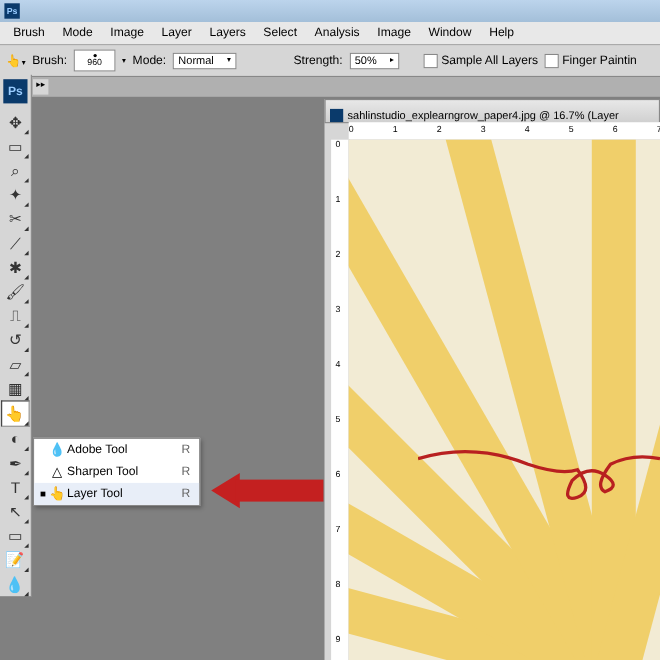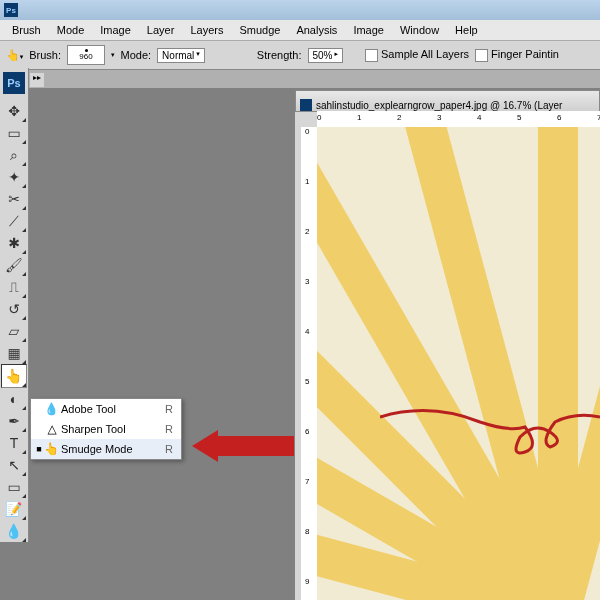--- a/index.html
+++ b/index.html
@@ -2,21 +2,21 @@
 <html><head>
 <meta charset="utf-8">
 <style>
 body{margin:0;font-family:Tahoma,Arial,sans-serif;font-size:11px;background:#808080;width:600px;height:600px;overflow:hidden;position:relative}
 .titlebar{background:linear-gradient(#bcd4ec,#a3bfd9);height:20px;display:flex;align-items:center;padding:0 4px;color:#000;font-size:11px}
 .ps-logo{width:14px;height:14px;background:#0a3a6b;margin-right:5px;display:flex;align-items:center;justify-content:center;color:#9cf;font-size:8px;font-weight:bold}
 .menubar{background:#e8e8e8;height:20px;display:flex;align-items:center;padding:0 4px;border-bottom:1px solid #aaa}
 .menubar span{padding:0 8px;cursor:default}
 .optbar{background:#d6d6d6;height:28px;display:flex;align-items:center;padding:0 6px;border-bottom:1px solid #888;gap:6px}
 .optbar .lbl{font-size:11px}
-.sel{background:#fff;border:1px solid #888;padding:1px 4px;font-size:10px;display:inline-flex;align-items:flex-start;gap:2px}
+.sel{background:#fff;border:1px solid #888;padding:1px 4px;font-size:10px;display:inline-flex;align-items:flex-start;gap:12px}
 .tri{font-size:7px}
 .chk{width:11px;height:11px;border:1px solid #888;background:#fff;display:inline-block;vertical-align:middle;margin-right:3px}
 .brushprev{background:#fff;border:1px solid #888;width:36px;height:18px;display:flex;flex-direction:column;align-items:center;justify-content:center;font-size:8px}
 .dot{width:3px;height:3px;background:#000;border-radius:50%}
 .toolcol{position:absolute;left:0;top:68px;width:28px;background:#d6d6d6;border-right:1px solid #888;padding-top:4px}
 .ps-hdr{width:22px;height:22px;background:#0a3a6b;margin:0 auto 6px;display:flex;align-items:center;justify-content:center;color:#9cf;font-weight:bold;font-size:11px}
 .tool{width:24px;height:22px;margin:0 auto;display:flex;align-items:center;justify-content:center;font-size:14px;color:#333;position:relative}
 .tool.sel-t{background:#fff;border:1px inset #888}
 .tool .m{position:absolute;right:0;bottom:0;width:0;height:0;border-left:4px solid transparent;border-bottom:4px solid #333}
 .flyout{position:absolute;left:30px;top:398px;width:150px;background:#fff;border:1px solid #888;box-shadow:2px 2px 4px rgba(0,0,0,.3);z-index:10}
@@ -48,21 +48,21 @@
 <div class="titlebar">
   <div class="ps-logo">Ps</div>
 </div>
 
 <div class="menubar">
   <span>Brush</span>
   <span>Mode</span>
   <span>Image</span>
   <span>Layer</span>
   <span>Layers</span>
-  <span>Smudge</span>
+  <span>Select</span>
   <span>Analysis</span>
   <span>Image</span>
   <span>Window</span>
   <span>Help</span>
 </div>
 
 <div class="optbar">
   <span>👆<span class="tri">▾</span></span>
   <span class="lbl">Brush:</span>
   <span class="brushprev">
@@ -121,21 +121,21 @@
     </div>
   <div class="flyrow">
       <span class="mk"></span>
       <span class="ic">△</span>
       <span class="nm">Sharpen Tool</span>
       <span class="ky">R</span>
     </div>
   <div class="flyrow act">
       <span class="mk">■</span>
       <span class="ic">👆</span>
-      <span class="nm">Smudge Mode</span>
+      <span class="nm">Layer Tool</span>
       <span class="ky">R</span>
     </div>
 </div>
 
 <div class="arrow">
   <div class="arrow-head"></div>
     <div class="arrow-body"></div>
 </div>
 
 <div class="doc">

